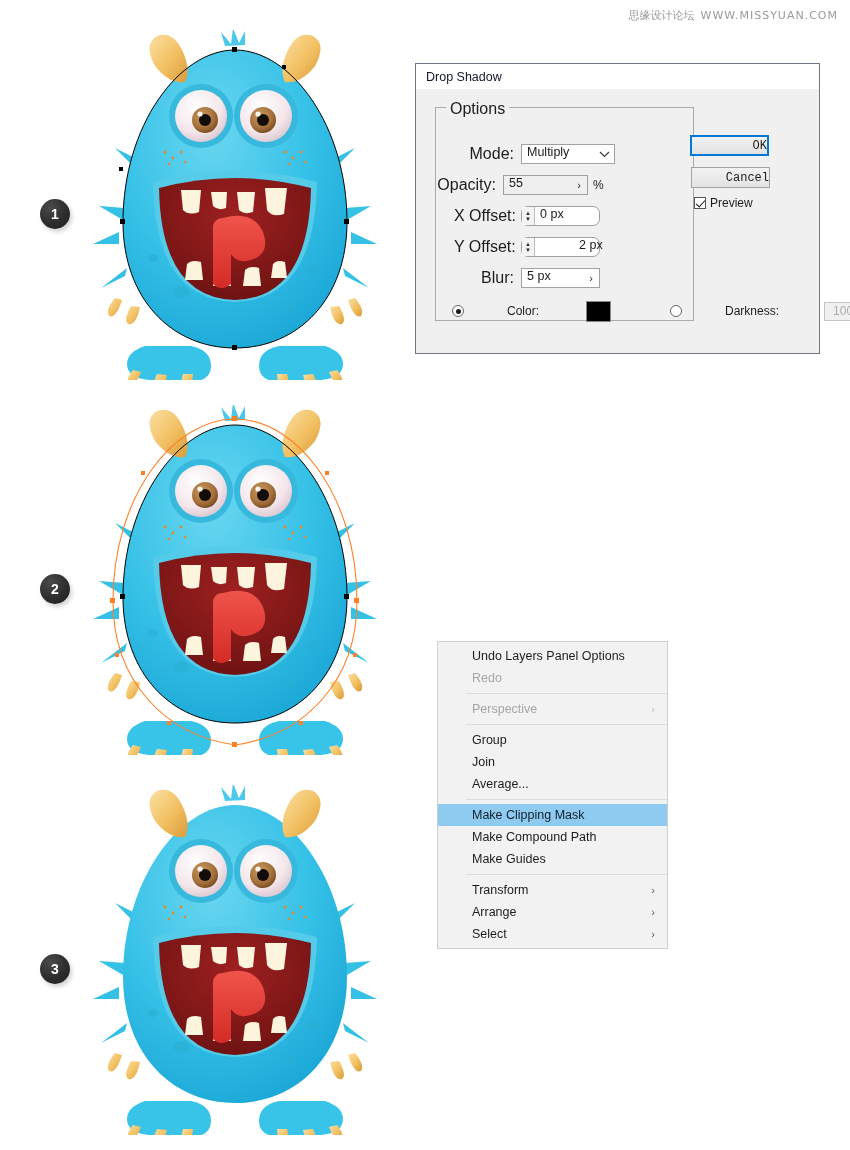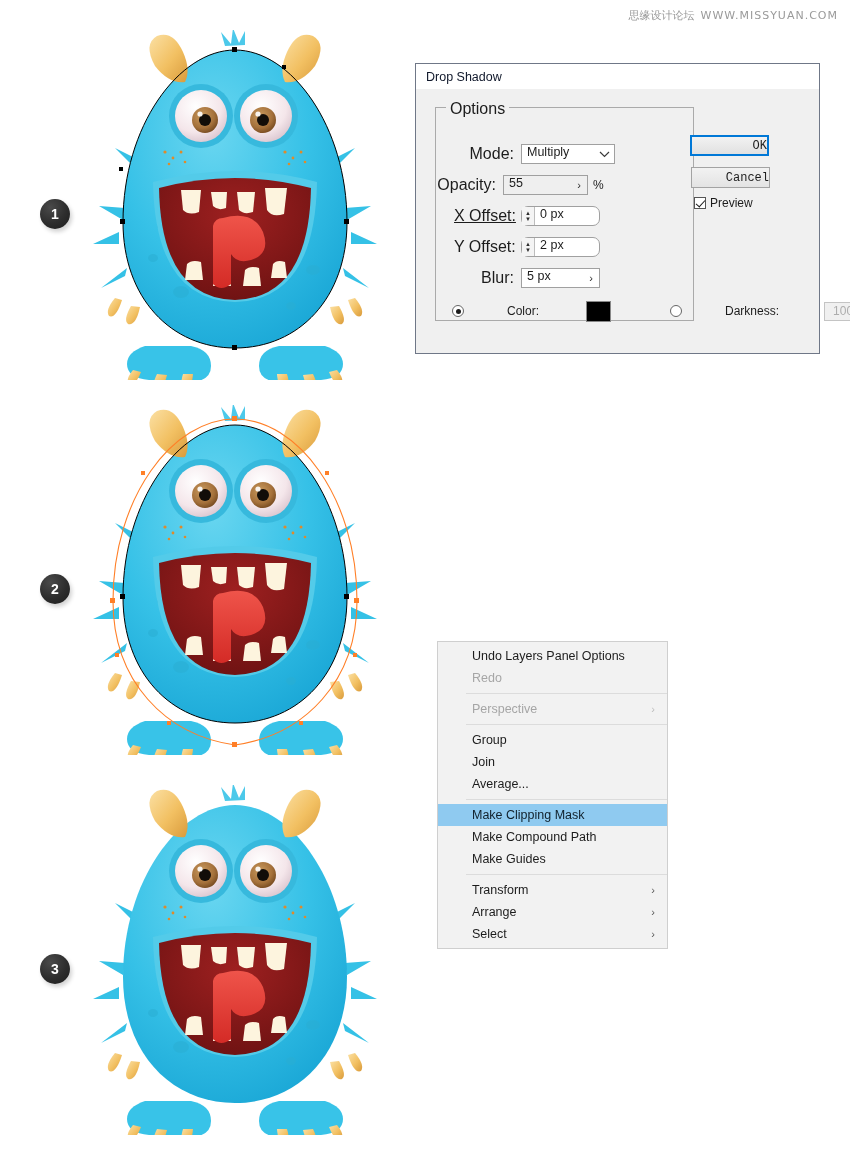--- a/index.html
+++ b/index.html
@@ -516,33 +516,33 @@
     <div class="form-row" style="left:20px; top:85px;">
       <span class="form-label" style="width:60px;">Opacity:</span>
       <div class="field flyout-field" style="margin-left:7px;">
         <span class="val">55</span>
         <span class="flyout-btn">›</span>
       </div>
       <span class="pct">%</span>
     </div>
 
     <div class="form-row" style="left:38px; top:116px;">
-      <span class="form-label" style="width:60px;text-decoration:underline;">X Offset:</span>
+      <span class="form-label" style="width:60px;">X Offset:</span>
       <div class="field spin-field" style="margin-left:7px;">
         <span class="spinner">
           <span class="ar">▲</span>
             <span class="ar">▼</span>
         </span>
         <span class="val">0 px</span>
       </div>
     </div>
 
     <div class="form-row" style="left:38px; top:147px;">
       <span class="form-label" style="width:60px;">Y Offset:</span>
-      <div class="field spin-field" style="margin-left:7px;">
+      <div class="field spin-field" style="margin-left:7px;gap:39px;">
         <span class="spinner">
           <span class="ar">▲</span>
             <span class="ar">▼</span>
         </span>
         <span class="val">2 px</span>
       </div>
     </div>
 
     <div class="form-row" style="left:38px; top:178px;">
       <span class="form-label" style="width:60px;">Blur:</span>

